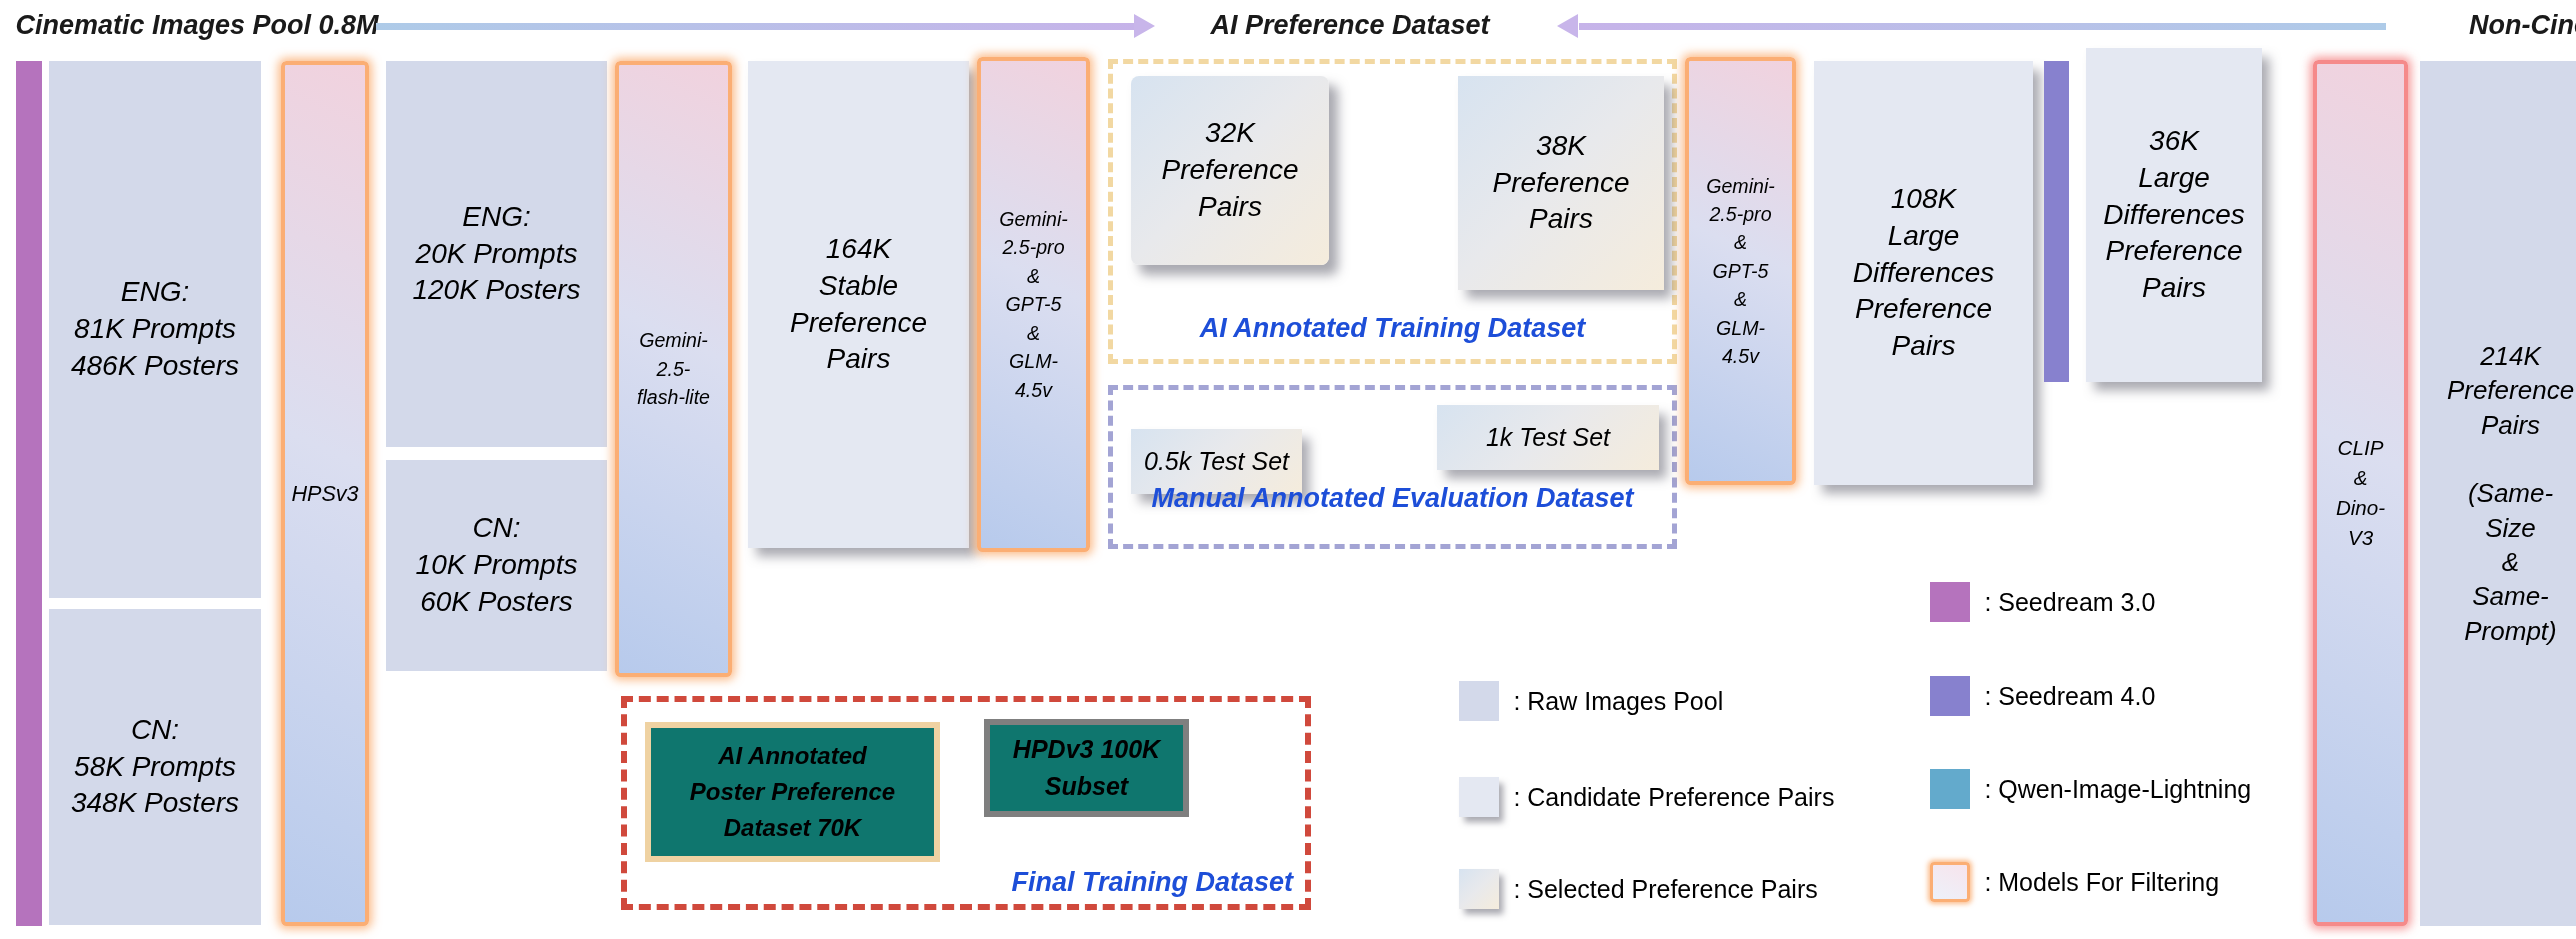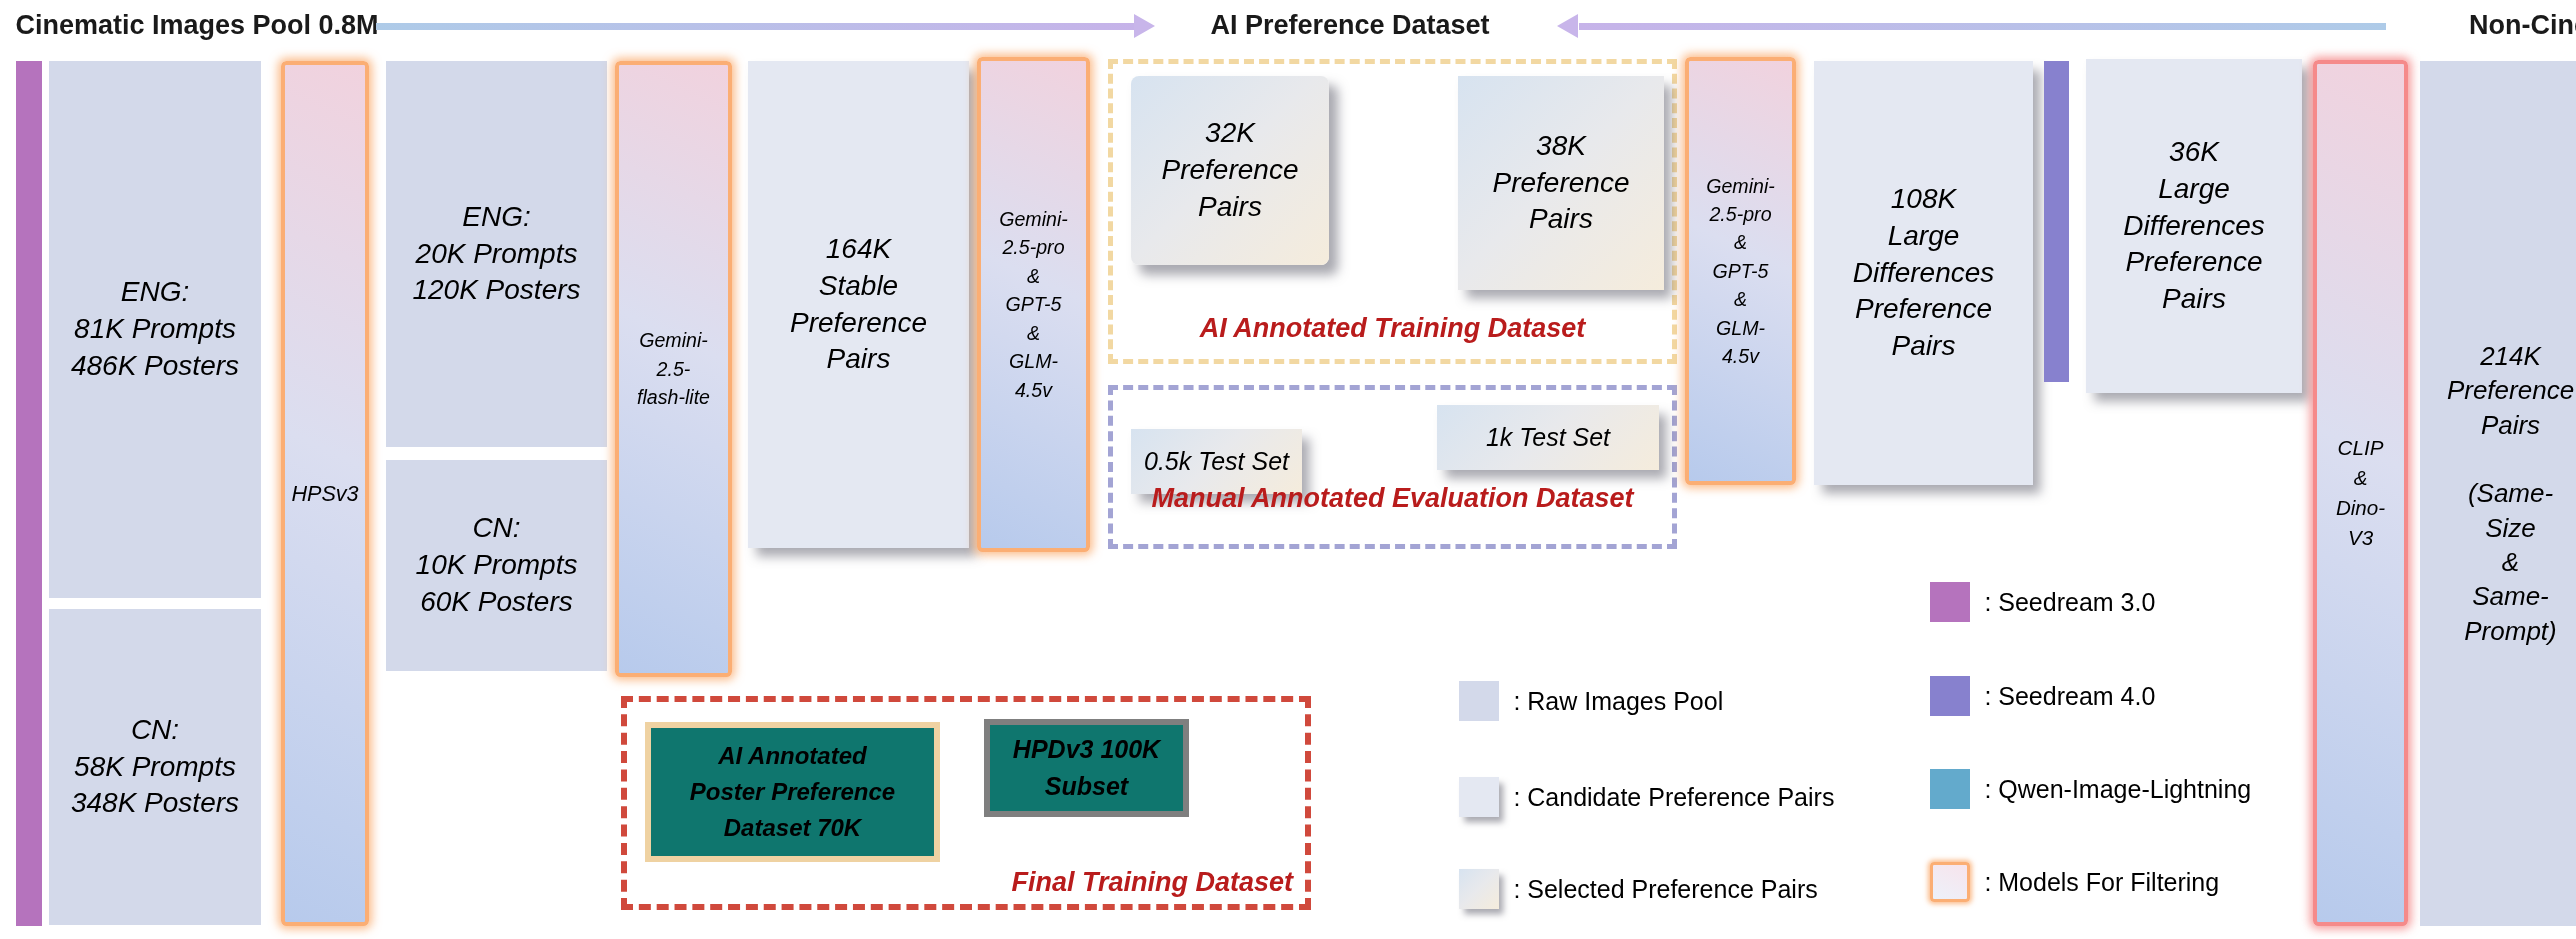--- a/index.html
+++ b/index.html
@@ -1,20 +1,20 @@
 <!DOCTYPE html>
 <html style="font-size:8.2px"><head>
 <meta charset="utf-8">
 <style>
   * { box-sizing: border-box; margin: 0; padding: 0; }
   html,body { width:2885px; height:940px; background:#ffffff; overflow:hidden;
               font-family:"Liberation Sans", sans-serif; }
   .canvas { position:relative; width:2885px; height:940px; background:#fff; }
 
-  .title { position:absolute; font-weight:bold; font-size:27px;
+  .title { position:absolute; font-weight:bold; font-style:italic; font-size:27px;
            color:#1a1a1a; white-space:nowrap; }
 
   .box { position:absolute; display:flex; align-items:center; justify-content:center;
          text-align:center; font-style:italic; white-space:pre-line; color:#000;
          line-height:1.32; font-size:28px; }
   .pool { background:#D3D9EA; }
   .cand { background:#E4E8F2; box-shadow:8.2px 9.3px 10.3px rgba(85,85,100,.5); }
   .sel  { background:linear-gradient(135deg,#D7E3F0 0%,#E8E9EC 48%,#F5ECDC 100%);
           box-shadow:8.2px 9.3px 10.3px rgba(85,85,100,.5); }
 
@@ -23,21 +23,21 @@
           line-height:1.45; color:#000;
           background:linear-gradient(205deg,#F1D2DE 0%,#DBDEF0 45%,#B7CAEC 100%);
           border:4.1px solid #FBAE74; border-radius:5.2px;
           box-shadow:0 0 9.3px 2.6px rgba(250,166,100,.75); }
   .clipb { border-color:#F58A8A; box-shadow:0 0 9.3px 2.6px rgba(243,120,120,.75); }
 
   .vbar { position:absolute; }
 
   .dashbox { position:absolute; border-style:dashed; background:transparent; }
   .dlabel { position:absolute; font-weight:bold; font-style:italic; font-size:27px;
-            text-align:center; color:#b91c1c; white-space:nowrap; }
+            text-align:center; color:#1d4ed8; white-space:nowrap; }
 
   .bordbox { position:absolute; display:flex; align-items:center; justify-content:center;
              text-align:center; font-weight:bold; font-style:italic; white-space:pre-line;
              background:#0f766e; color:#000; line-height:1.5; }
 
   .legend-item { position:absolute; display:flex; align-items:center; gap:14.4px;
                  font-size:25px; color:#000; white-space:nowrap; }
   .sw { width:40px; height:40px; flex:0 0 auto; }
   .sw-raw  { background:#D3D9EA; }
   .sw-cand { background:#E4E8F2; box-shadow:5.2px 6.2px 6.2px rgba(85,85,100,.5); }
@@ -134,21 +134,21 @@
 4.5v</div>
 
   <div class="box cand" style="left:1814px; top:61px; width:219px; height:424px;">108K
 Large
 Differences
 Preference
 Pairs</div>
 
   <div class="vbar" style="left:2044px; top:61px; width:25px; height:321px; background:#8781CE;"></div>
 
-  <div class="box cand" style="left:2086px; top:59px; width:216px; height:334px;">36K
+  <div class="box cand" style="left:2086px; top:48px; width:176px; height:334px;">36K
 Large
 Differences
 Preference
 Pairs</div>
 
   <div class="fbar clipb" style="left:2313px; top:60px; width:95px; height:866px; font-size:20.6px;">CLIP
 &amp;
 Dino-
 V3</div>
 

